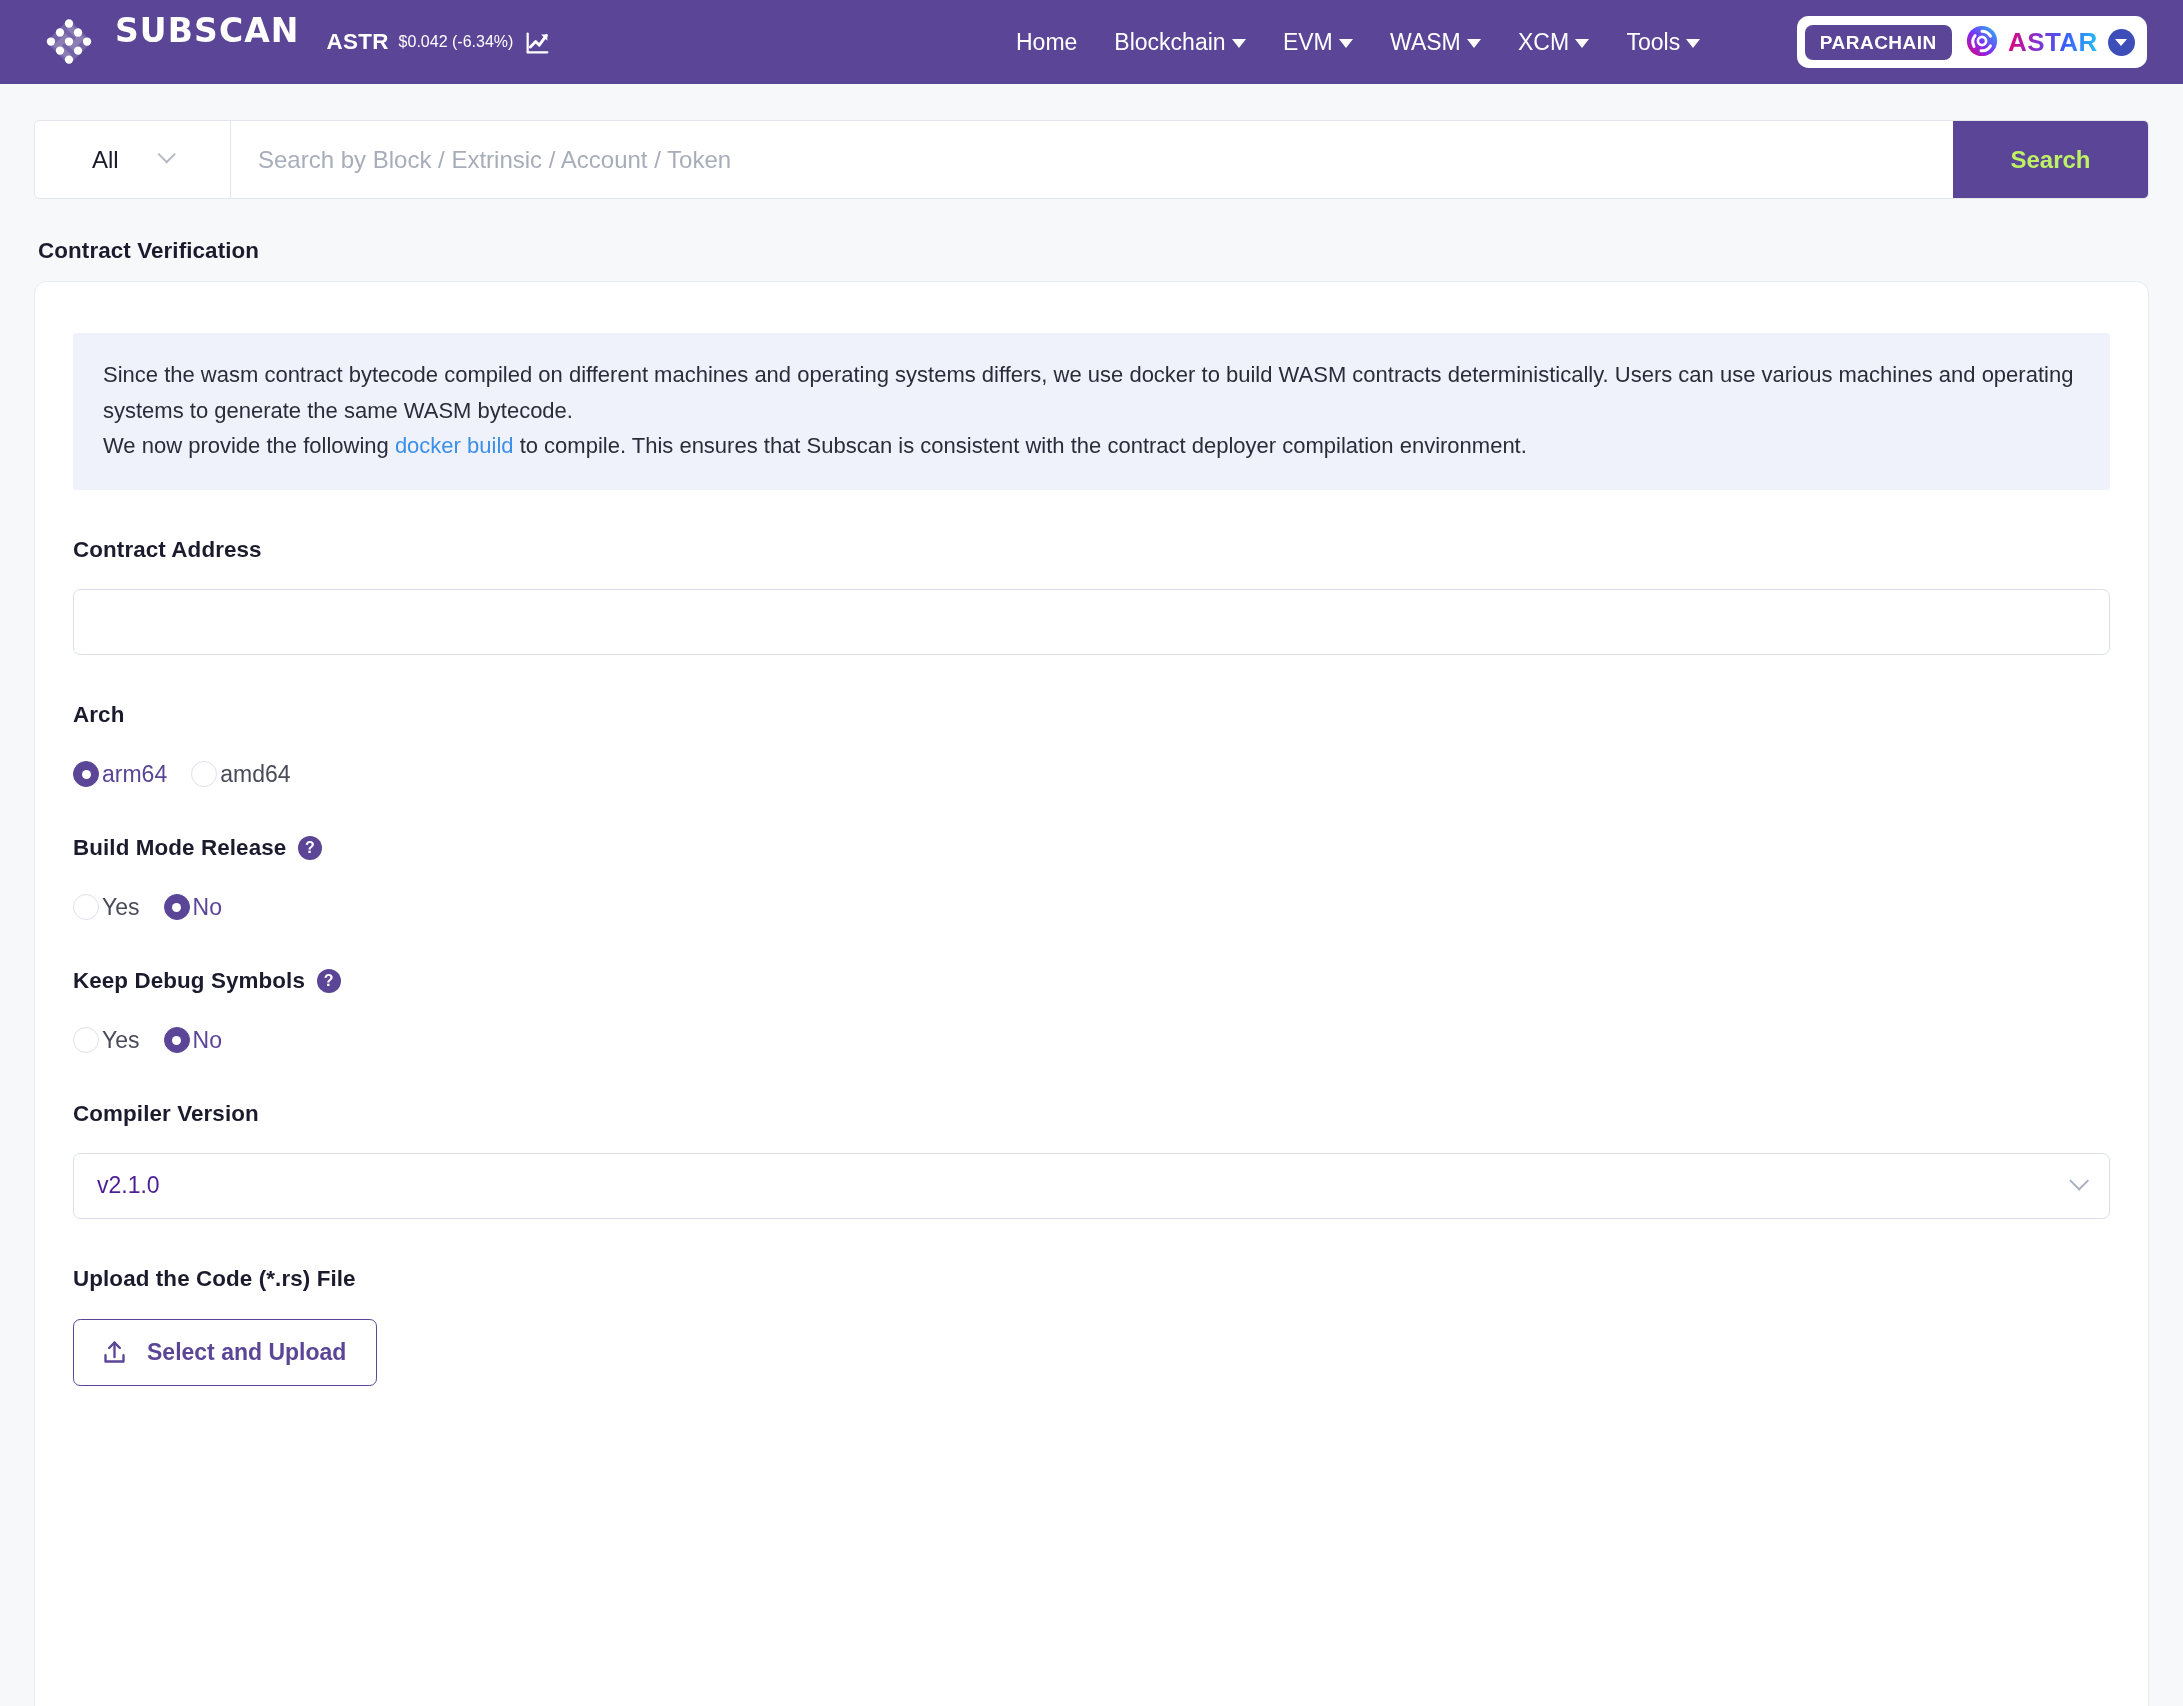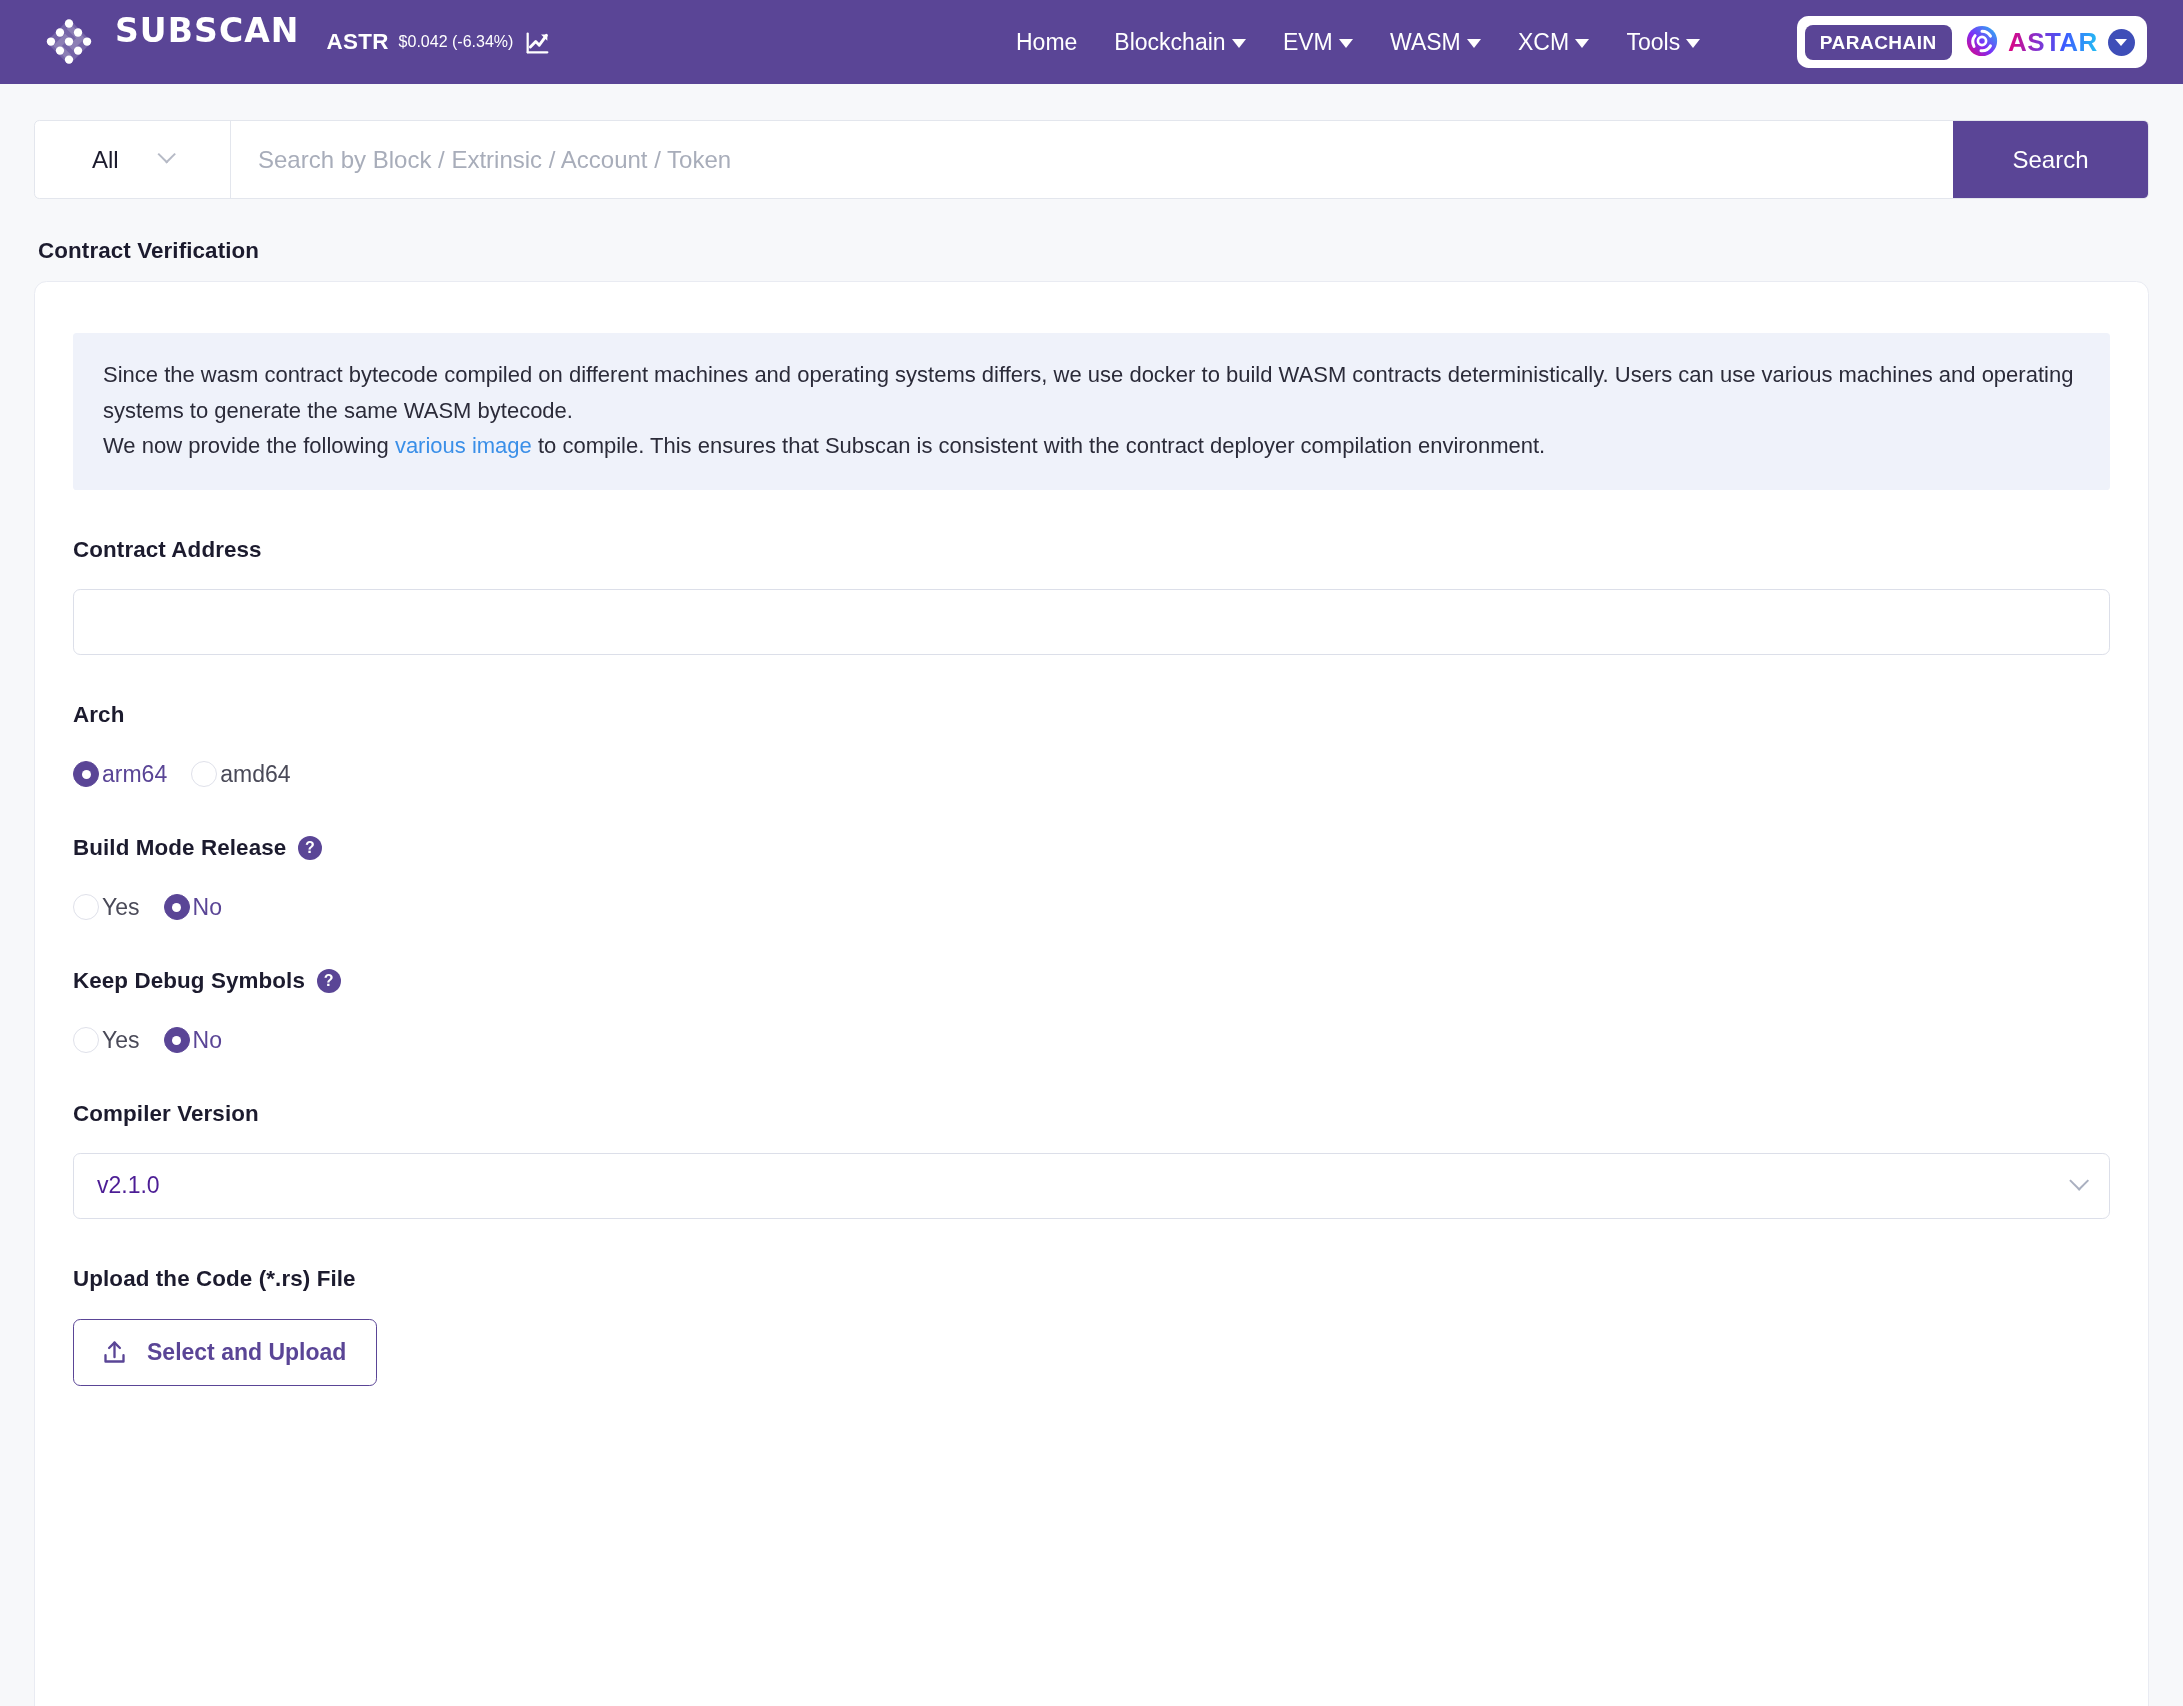--- a/index.html
+++ b/index.html
@@ -153,23 +153,23 @@
     color: #1c1b2e;
     padding: 0 27px;
     font-family: "Liberation Sans", sans-serif;
     background: transparent;
   }
   .search-input::placeholder { color: #a8adba; }
   .search-btn {
     width: 195px;
     flex: 0 0 auto;
     background: #5a4596;
-    color: #ffffff;
+    color: #bef264;
     font-size: 24px;
-    font-weight: 400;
+    font-weight: 700;
     border: none;
     cursor: pointer;
     font-family: "Liberation Sans", sans-serif;
   }
 
   
   .page-title {
     font-size: 22.4px;
     font-weight: 700;
     color: #1c1b2e;
@@ -405,21 +405,21 @@
 </div>
 
 <div class="page-title">Contract Verification</div>
 
 <div class="card">
   <div class="card-inner">
 
     <div class="notice">
       <div>Since the wasm contract bytecode compiled on different machines and operating systems differs, we use docker to build WASM contracts deterministically. Users can use various machines and operating systems to generate the same WASM bytecode.</div>
       <div>
-        <span>We now provide the following </span><a>various image</a><span> to compile. This ensures that Subscan is consistent with the contract deployer compilation environment.</span>
+        <span>We now provide the following </span><a>docker build</a><span> to compile. This ensures that Subscan is consistent with the contract deployer compilation environment.</span>
       </div>
     </div>
 
     <div class="field">
       <div class="field-label">Contract Address</div>
       <input class="text-input" type="text" value="" placeholder="" style="">
     </div>
 
     <div class="field">
       <div class="field-label">Arch</div>

